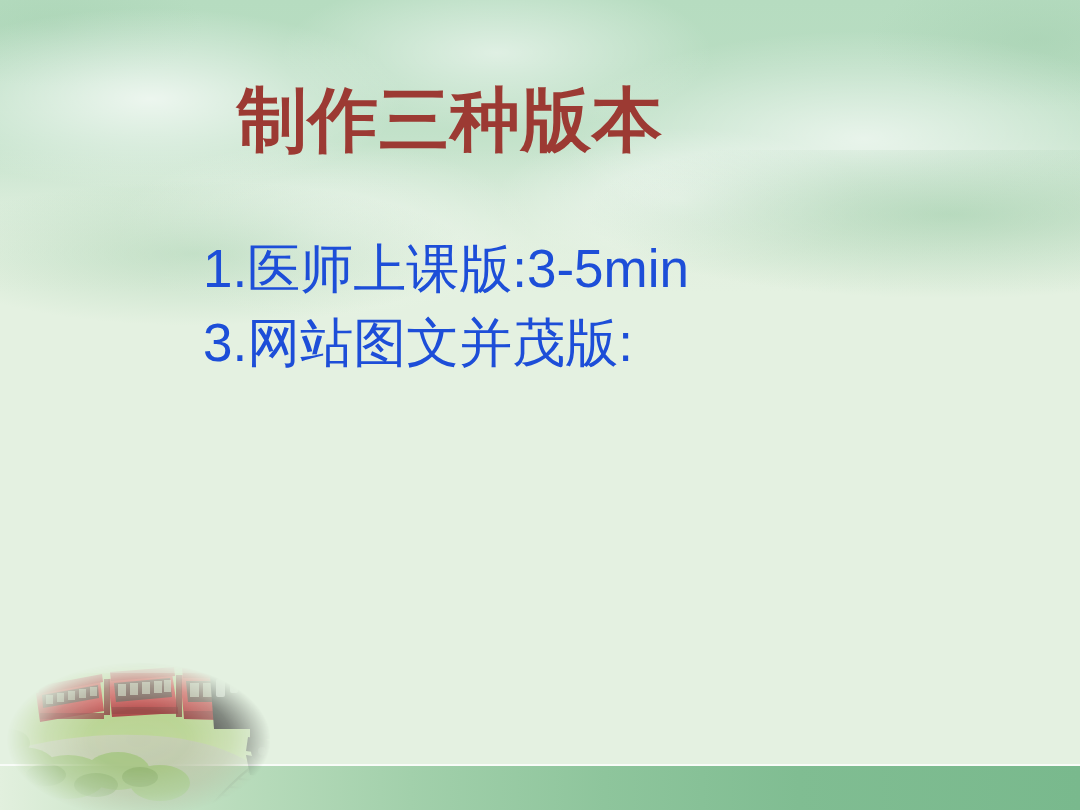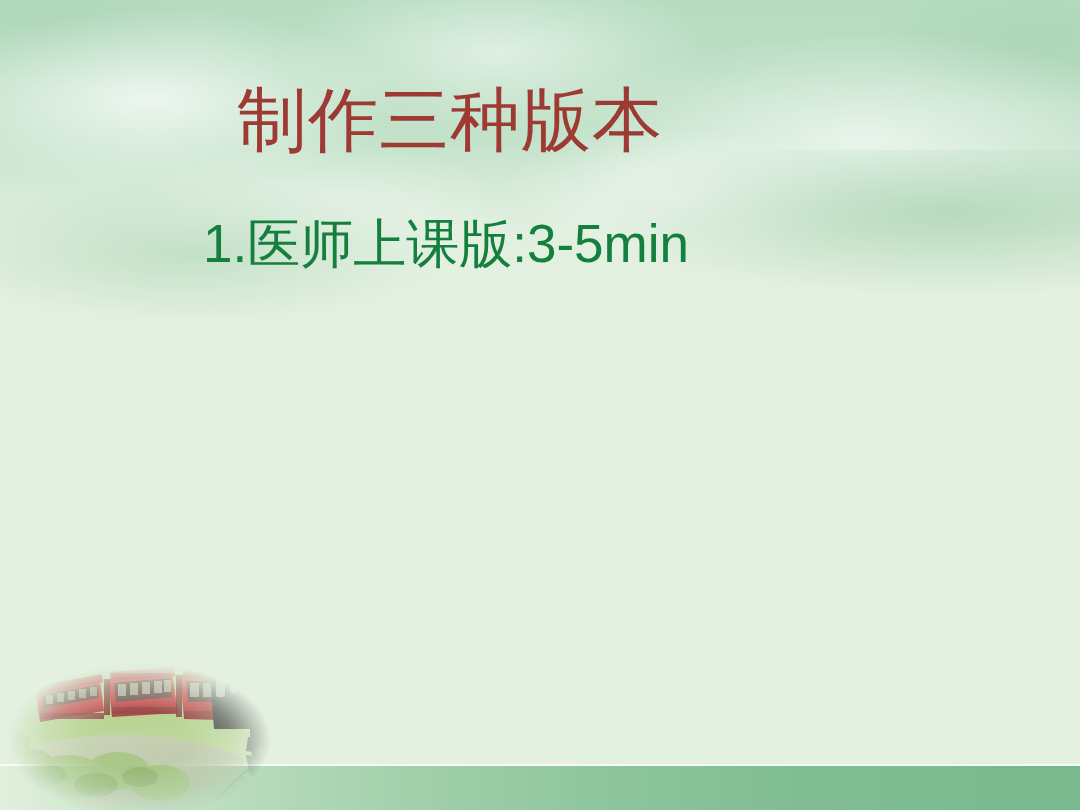--- a/index.html
+++ b/index.html
@@ -104,33 +104,33 @@
   .title {
     position: absolute;
     left: 0;
     top: 84px;
     width: 900px;
     text-align: center;
     font-size: 70px;
     line-height: 1.05;
     letter-spacing: 1px;
     color: #9c3a33;
-    font-weight: 400;
+    font-weight: 700;
     white-space: nowrap;
   }
 
   .body-list {
     position: absolute;
     left: 203px;
-    top: 207px;
+    top: 232px;
     width: 760px;
     margin: 0;
     padding: 0;
     list-style: none;
-    color: #15803d;
+    color: #1d4ed8;
     font-size: 53px;
     line-height: 74px;
     font-weight: 400;
     letter-spacing: 0px;
     white-space: nowrap;
   }
   .body-list li { margin: 0; padding: 0; }
 </style>
 </head>
 <body>
@@ -293,15 +293,16 @@
 
       <rect x="0" y="0" width="330" height="185" fill="#e7f2e2" opacity=".22"></rect>
       <rect x="0" y="0" width="330" height="48" fill="#e7f2e2" opacity=".35"></rect>
     </svg>
   </div>
 
   <div class="title">制作三种版本</div>
 
   <ul class="body-list">
     <li>1.医师上课版:3-5min</li>
+    <li>3.网站图文并茂版:</li>
   </ul>
 
 </div>
 
 </body></html>

